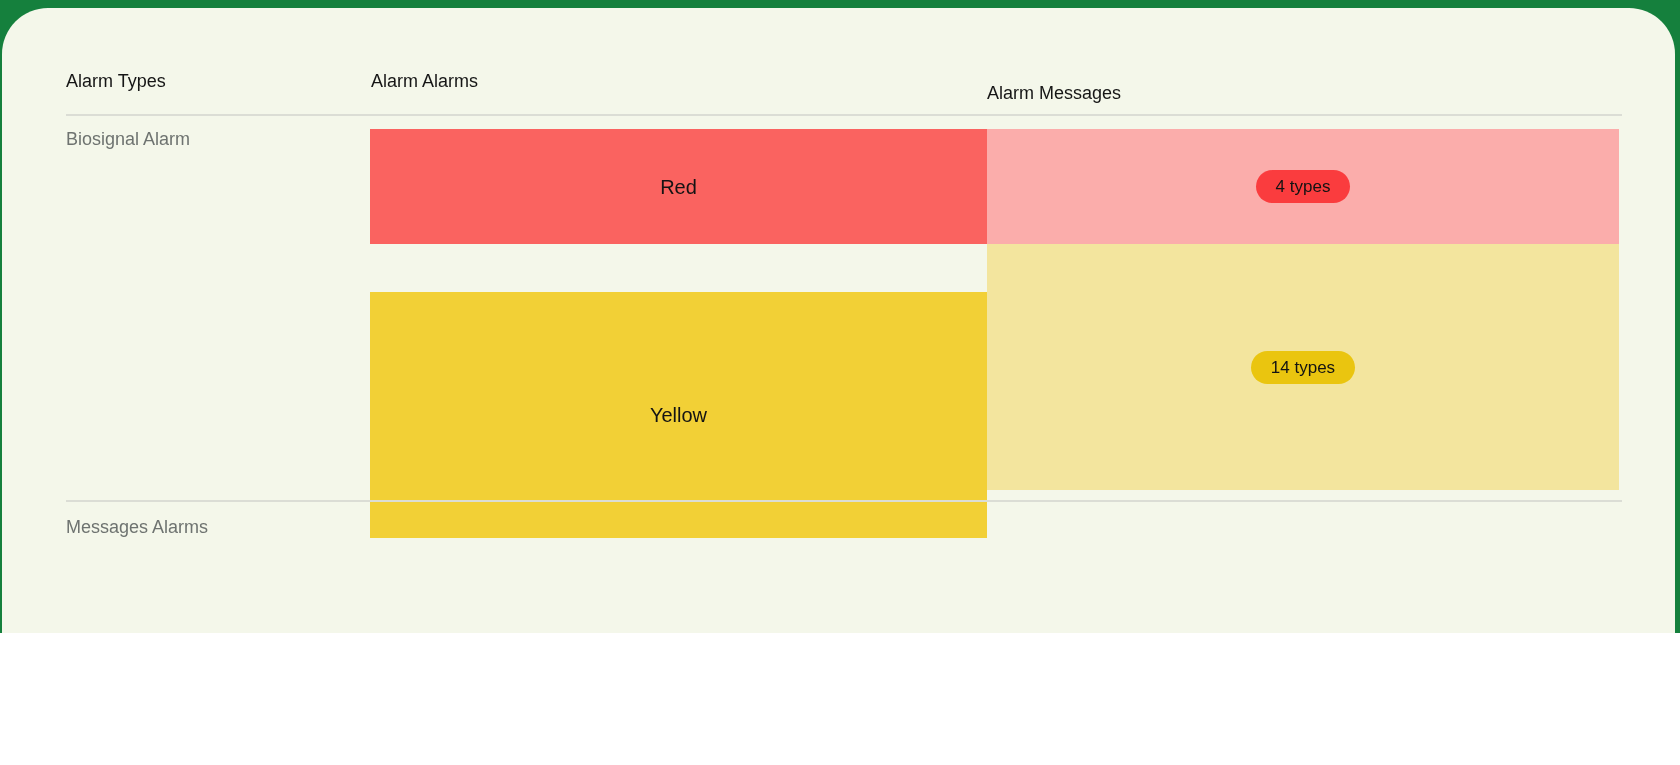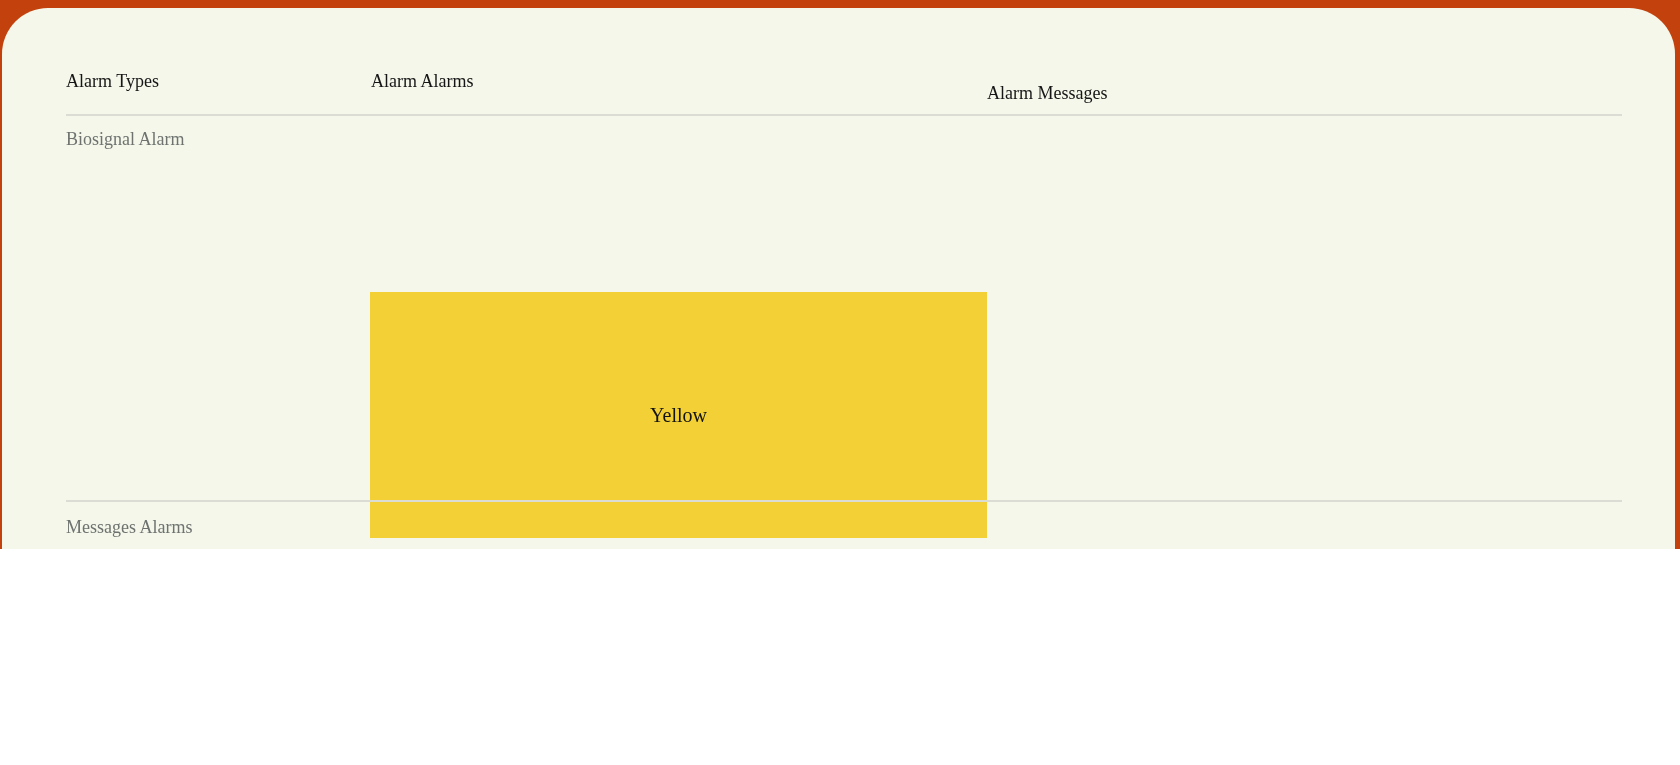--- a/index.html
+++ b/index.html
@@ -3,23 +3,23 @@
 <meta charset="utf-8">
 <style>
   html, body {
     margin: 0;
     padding: 0;
     background: #ffffff;
   }
   .page {
     position: relative;
     width: 1680px;
-    height: 549px;
-    background: #c2410c;
-    font-family: Liberation Serif, serif;
+    height: 633px;
+    background: #15803d;
+    font-family: Liberation Sans, sans-serif;
     overflow: hidden;
   }
   .card {
     position: absolute;
     left: 2px;
     top: 8px;
     width: 1673px;
     height: 751px;
     background: #f4f7ea;
     border-radius: 46px;
@@ -100,24 +100,35 @@
   <div class="card">
 
     <div class="col-header h1">Alarm Types</div>
     <div class="col-header h2">Alarm Alarms</div>
     <div class="col-header h3">Alarm Messages</div>
 
     <div class="divider d1"></div>
 
     <div class="section-label sl1">Biosignal Alarm</div>
 
+    <div class="row r1">
+      <div class="cell level" style="background: rgb(250, 99, 96);">
+        <span class="level-text">Red</span>
+      </div>
+      <div class="cell message" style="background: rgb(251, 173, 171);">
+        <span class="badge" style="background: rgb(250, 60, 62);">4 types</span>
+      </div>
+    </div>
 
     <div class="row r2">
       <div class="cell level" style="background: rgb(242, 208, 54); margin-top: 48px;">
         <span class="level-text">Yellow</span>
+      </div>
+      <div class="cell message" style="background: rgb(243, 229, 158);">
+        <span class="badge" style="background: rgb(234, 197, 15);">14 types</span>
       </div>
     </div>
 
     <div class="divider d2"></div>
 
     <div class="section-label sl2">Messages Alarms</div>
 
 
     <div class="bottom-rule"></div>
 

